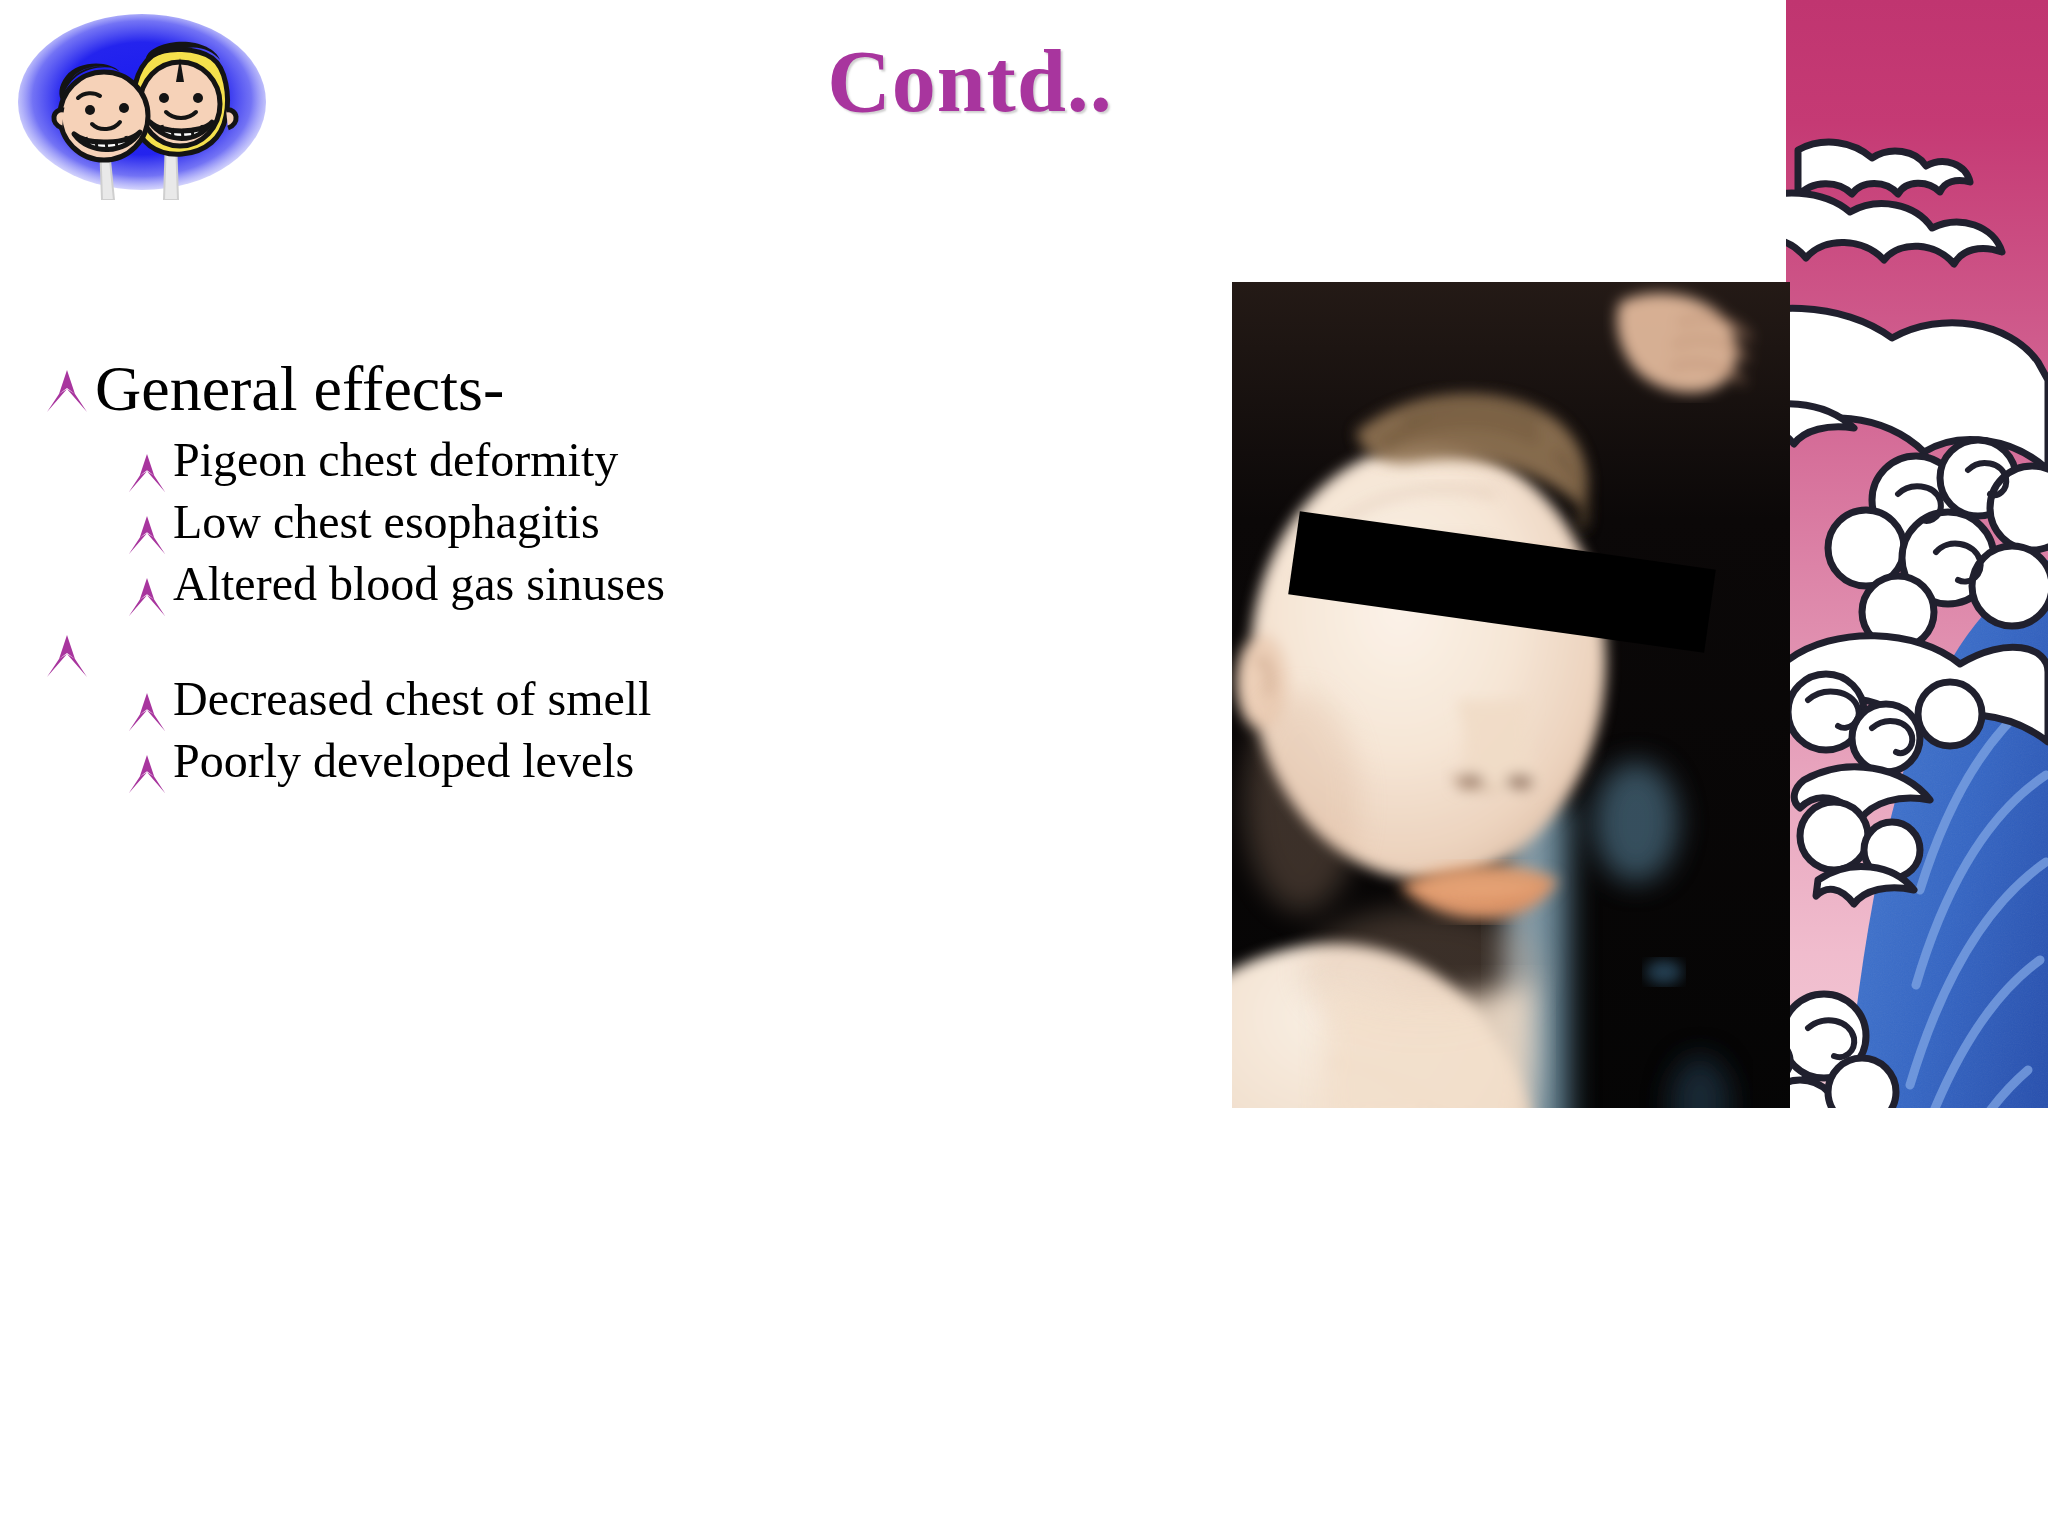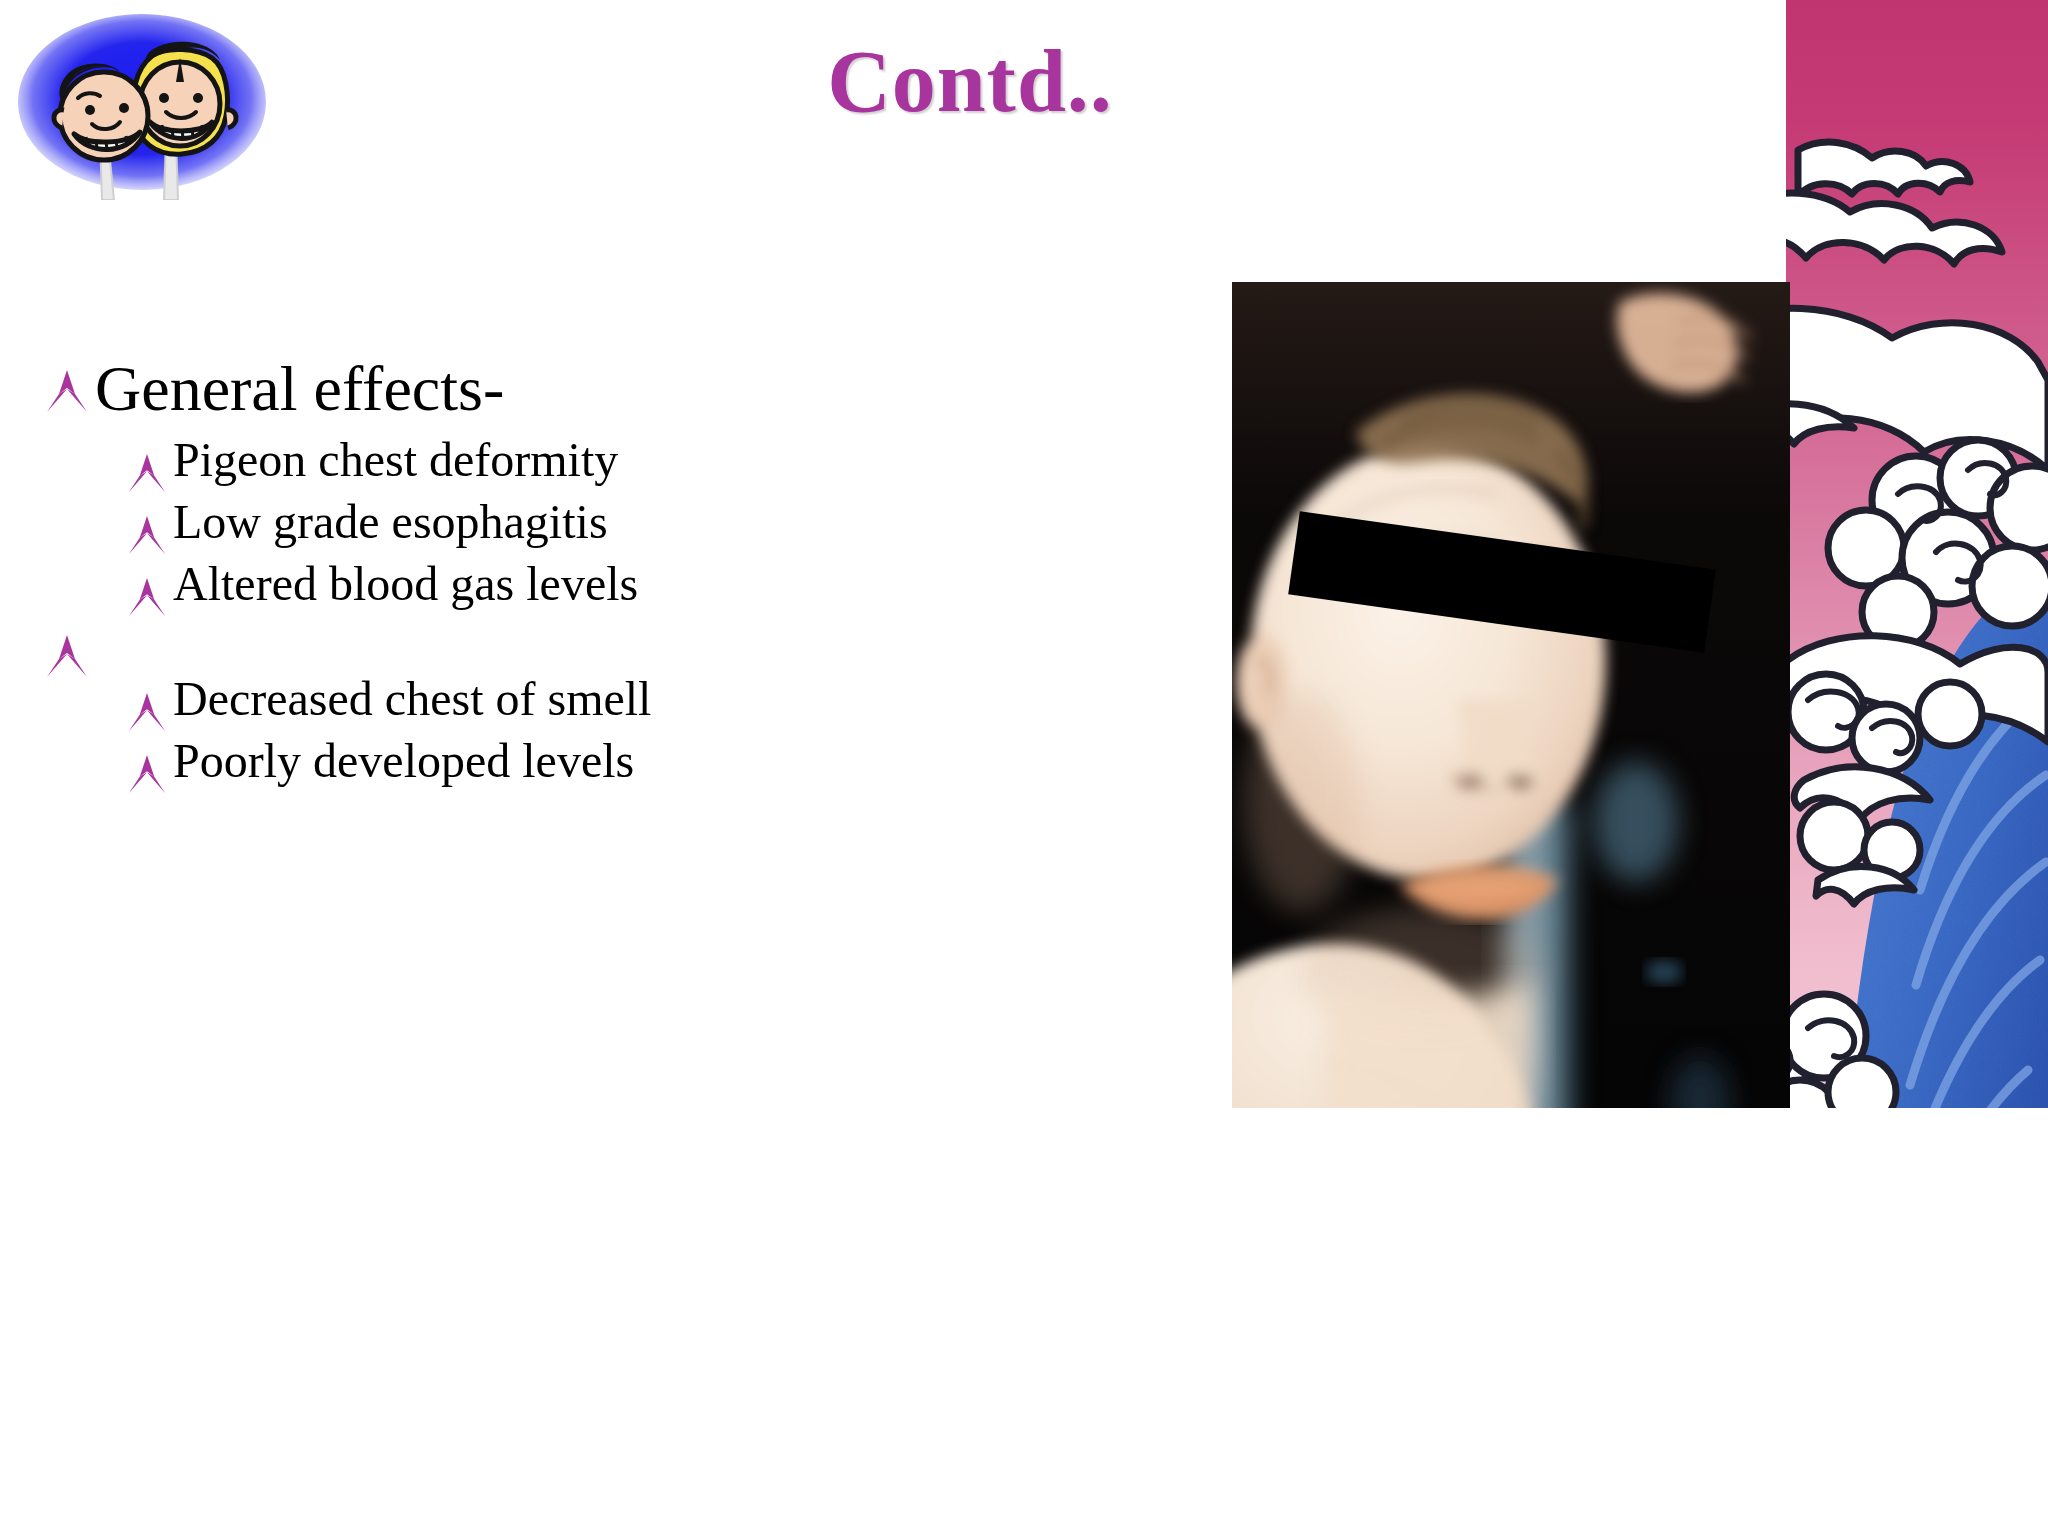--- a/index.html
+++ b/index.html
@@ -336,30 +336,30 @@
       </span>
       <span class="bullet-text">Pigeon chest deformity</span>
     </div>
 
     <div class="bullet-row lvl2">
       <span class="marker">
         <svg viewBox="0 0 44 48">
             <path d="M22 2 L30 26 L22 20 L14 26 Z M30 26 L42 44 L22 21 Z M14 26 L2 44 L22 21 Z" fill="#a8359e"></path>
           </svg>
       </span>
-      <span class="bullet-text">Low grade esophagitis</span>
+      <span class="bullet-text">Low chest esophagitis</span>
     </div>
 
     <div class="bullet-row lvl2">
       <span class="marker">
         <svg viewBox="0 0 44 48">
             <path d="M22 2 L30 26 L22 20 L14 26 Z M30 26 L42 44 L22 21 Z M14 26 L2 44 L22 21 Z" fill="#a8359e"></path>
           </svg>
       </span>
-      <span class="bullet-text">Altered blood gas levels</span>
+      <span class="bullet-text">Altered blood gas sinuses</span>
     </div>
 
     <div class="bullet-row lvl1">
       <span class="marker">
         <svg viewBox="0 0 44 48">
             <path d="M22 2 L30 26 L22 20 L14 26 Z M30 26 L42 44 L22 21 Z M14 26 L2 44 L22 21 Z" fill="#a8359e"></path>
           </svg>
       </span>
     </div>
 

